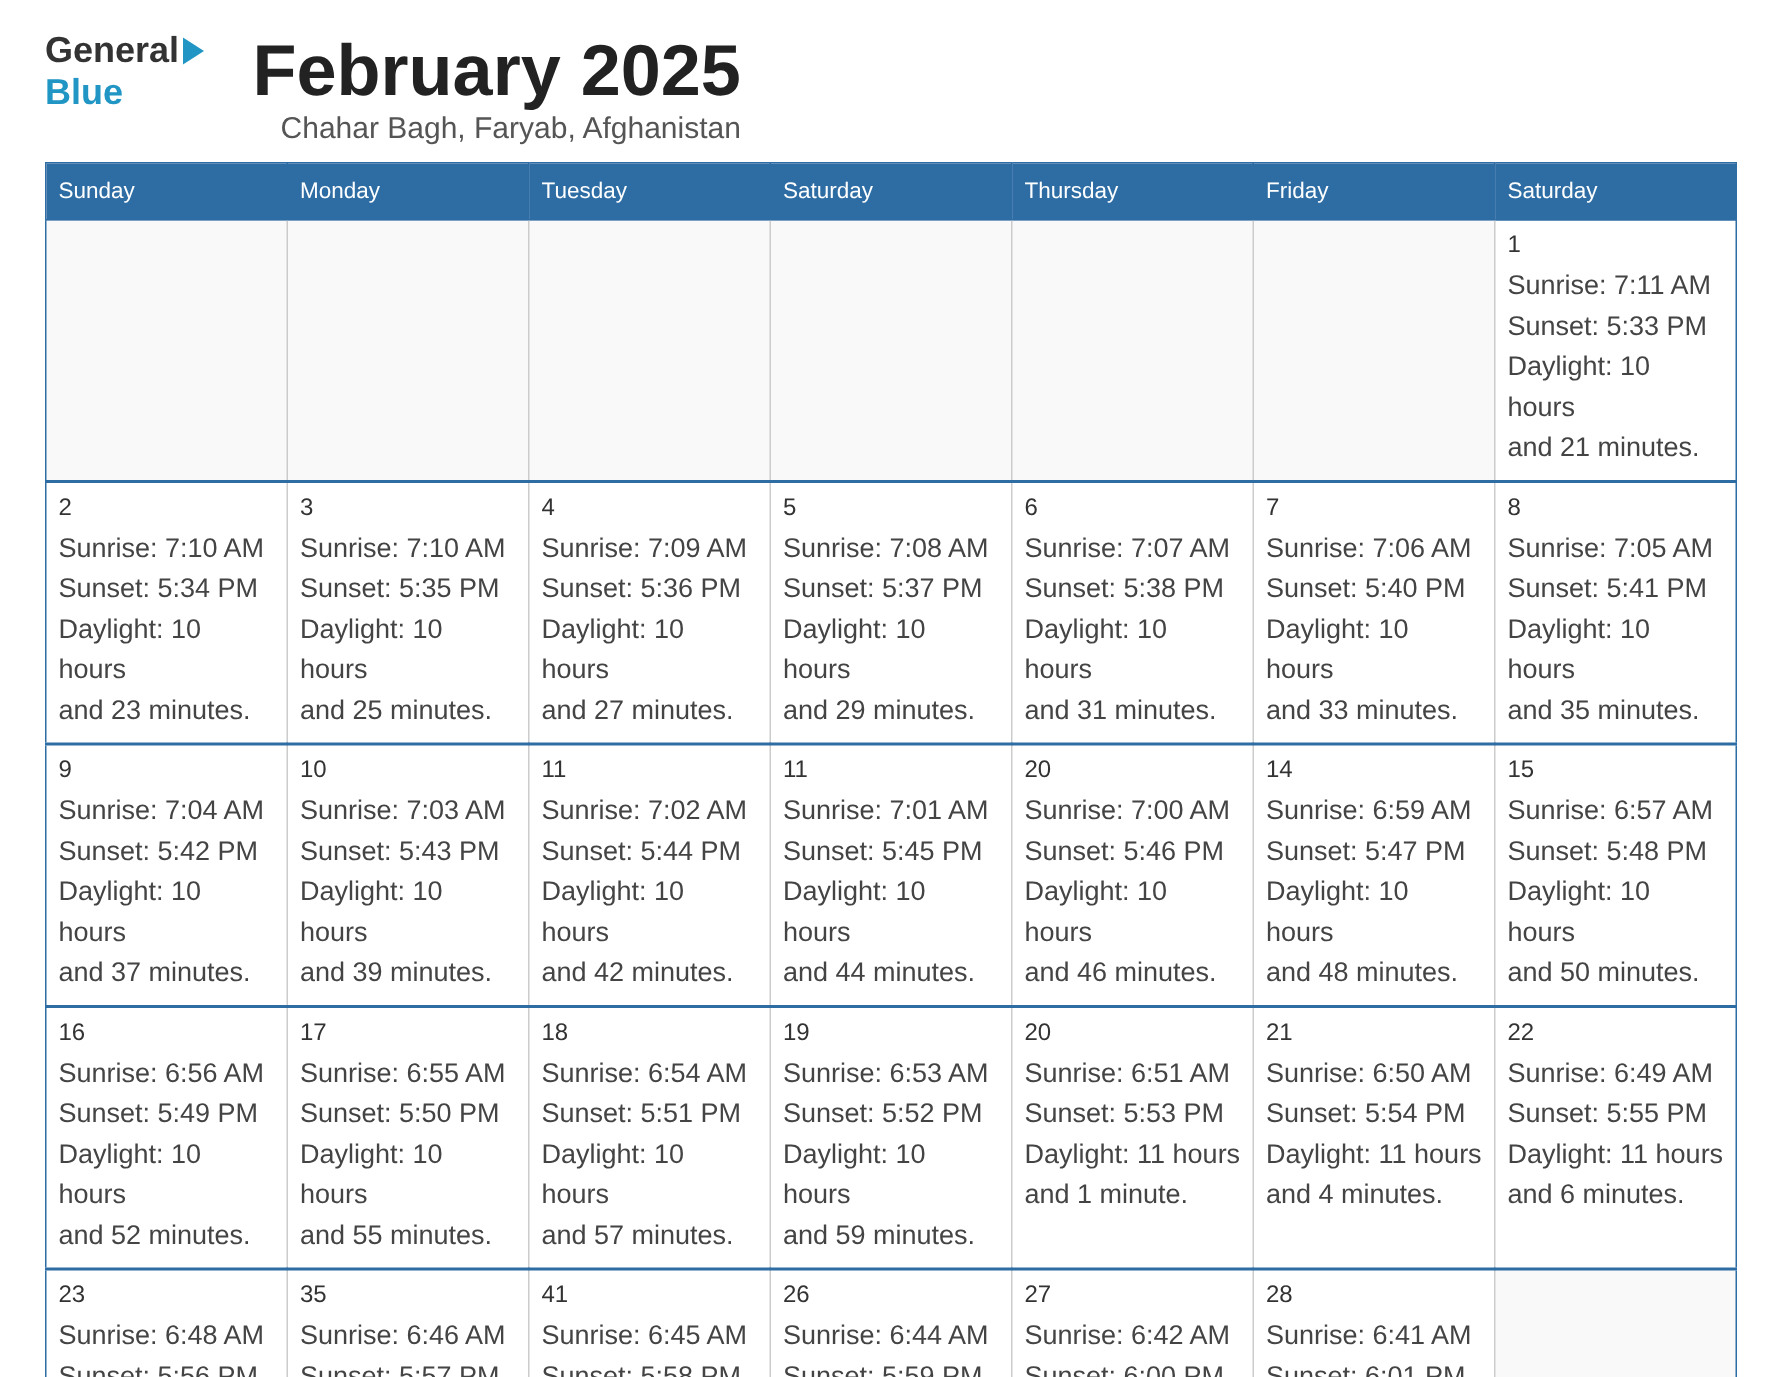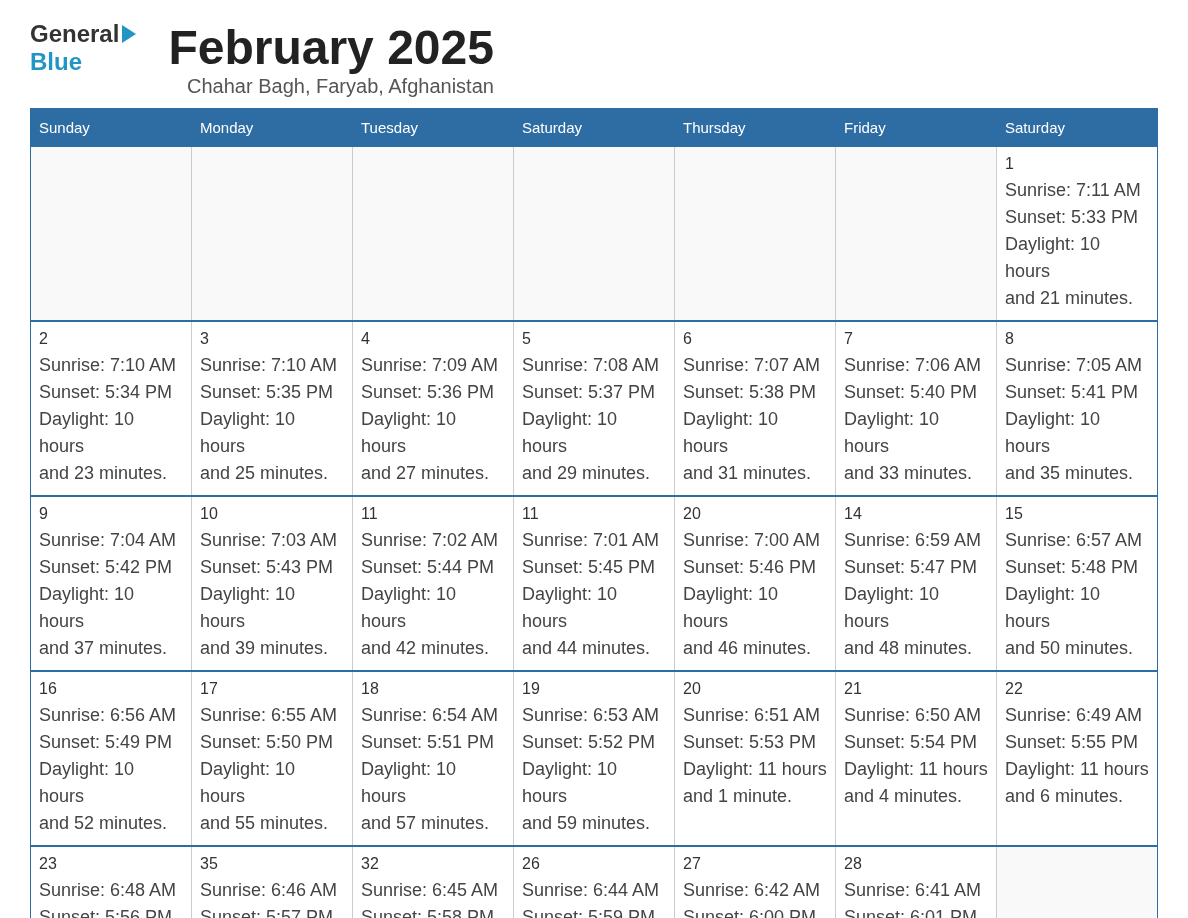--- a/index.html
+++ b/index.html
@@ -245,21 +245,21 @@
       <tr>
         <td>
           <span class="day-number">23</span>
           <div class="day-info">Sunrise: 6:48 AM<br>Sunset: 5:56 PM<br>Daylight: 11 hours<br>and 8 minutes.</div>
         </td>
         <td>
           <span class="day-number">35</span>
           <div class="day-info">Sunrise: 6:46 AM<br>Sunset: 5:57 PM<br>Daylight: 11 hours<br>and 10 minutes.</div>
         </td>
         <td>
-          <span class="day-number">32</span>
+          <span class="day-number">41</span>
           <div class="day-info">Sunrise: 6:45 AM<br>Sunset: 5:58 PM<br>Daylight: 11 hours<br>and 13 minutes.</div>
         </td>
         <td>
           <span class="day-number">26</span>
           <div class="day-info">Sunrise: 6:44 AM<br>Sunset: 5:59 PM<br>Daylight: 11 hours<br>and 15 minutes.</div>
         </td>
         <td>
           <span class="day-number">27</span>
           <div class="day-info">Sunrise: 6:42 AM<br>Sunset: 6:00 PM<br>Daylight: 11 hours<br>and 17 minutes.</div>
         </td>

